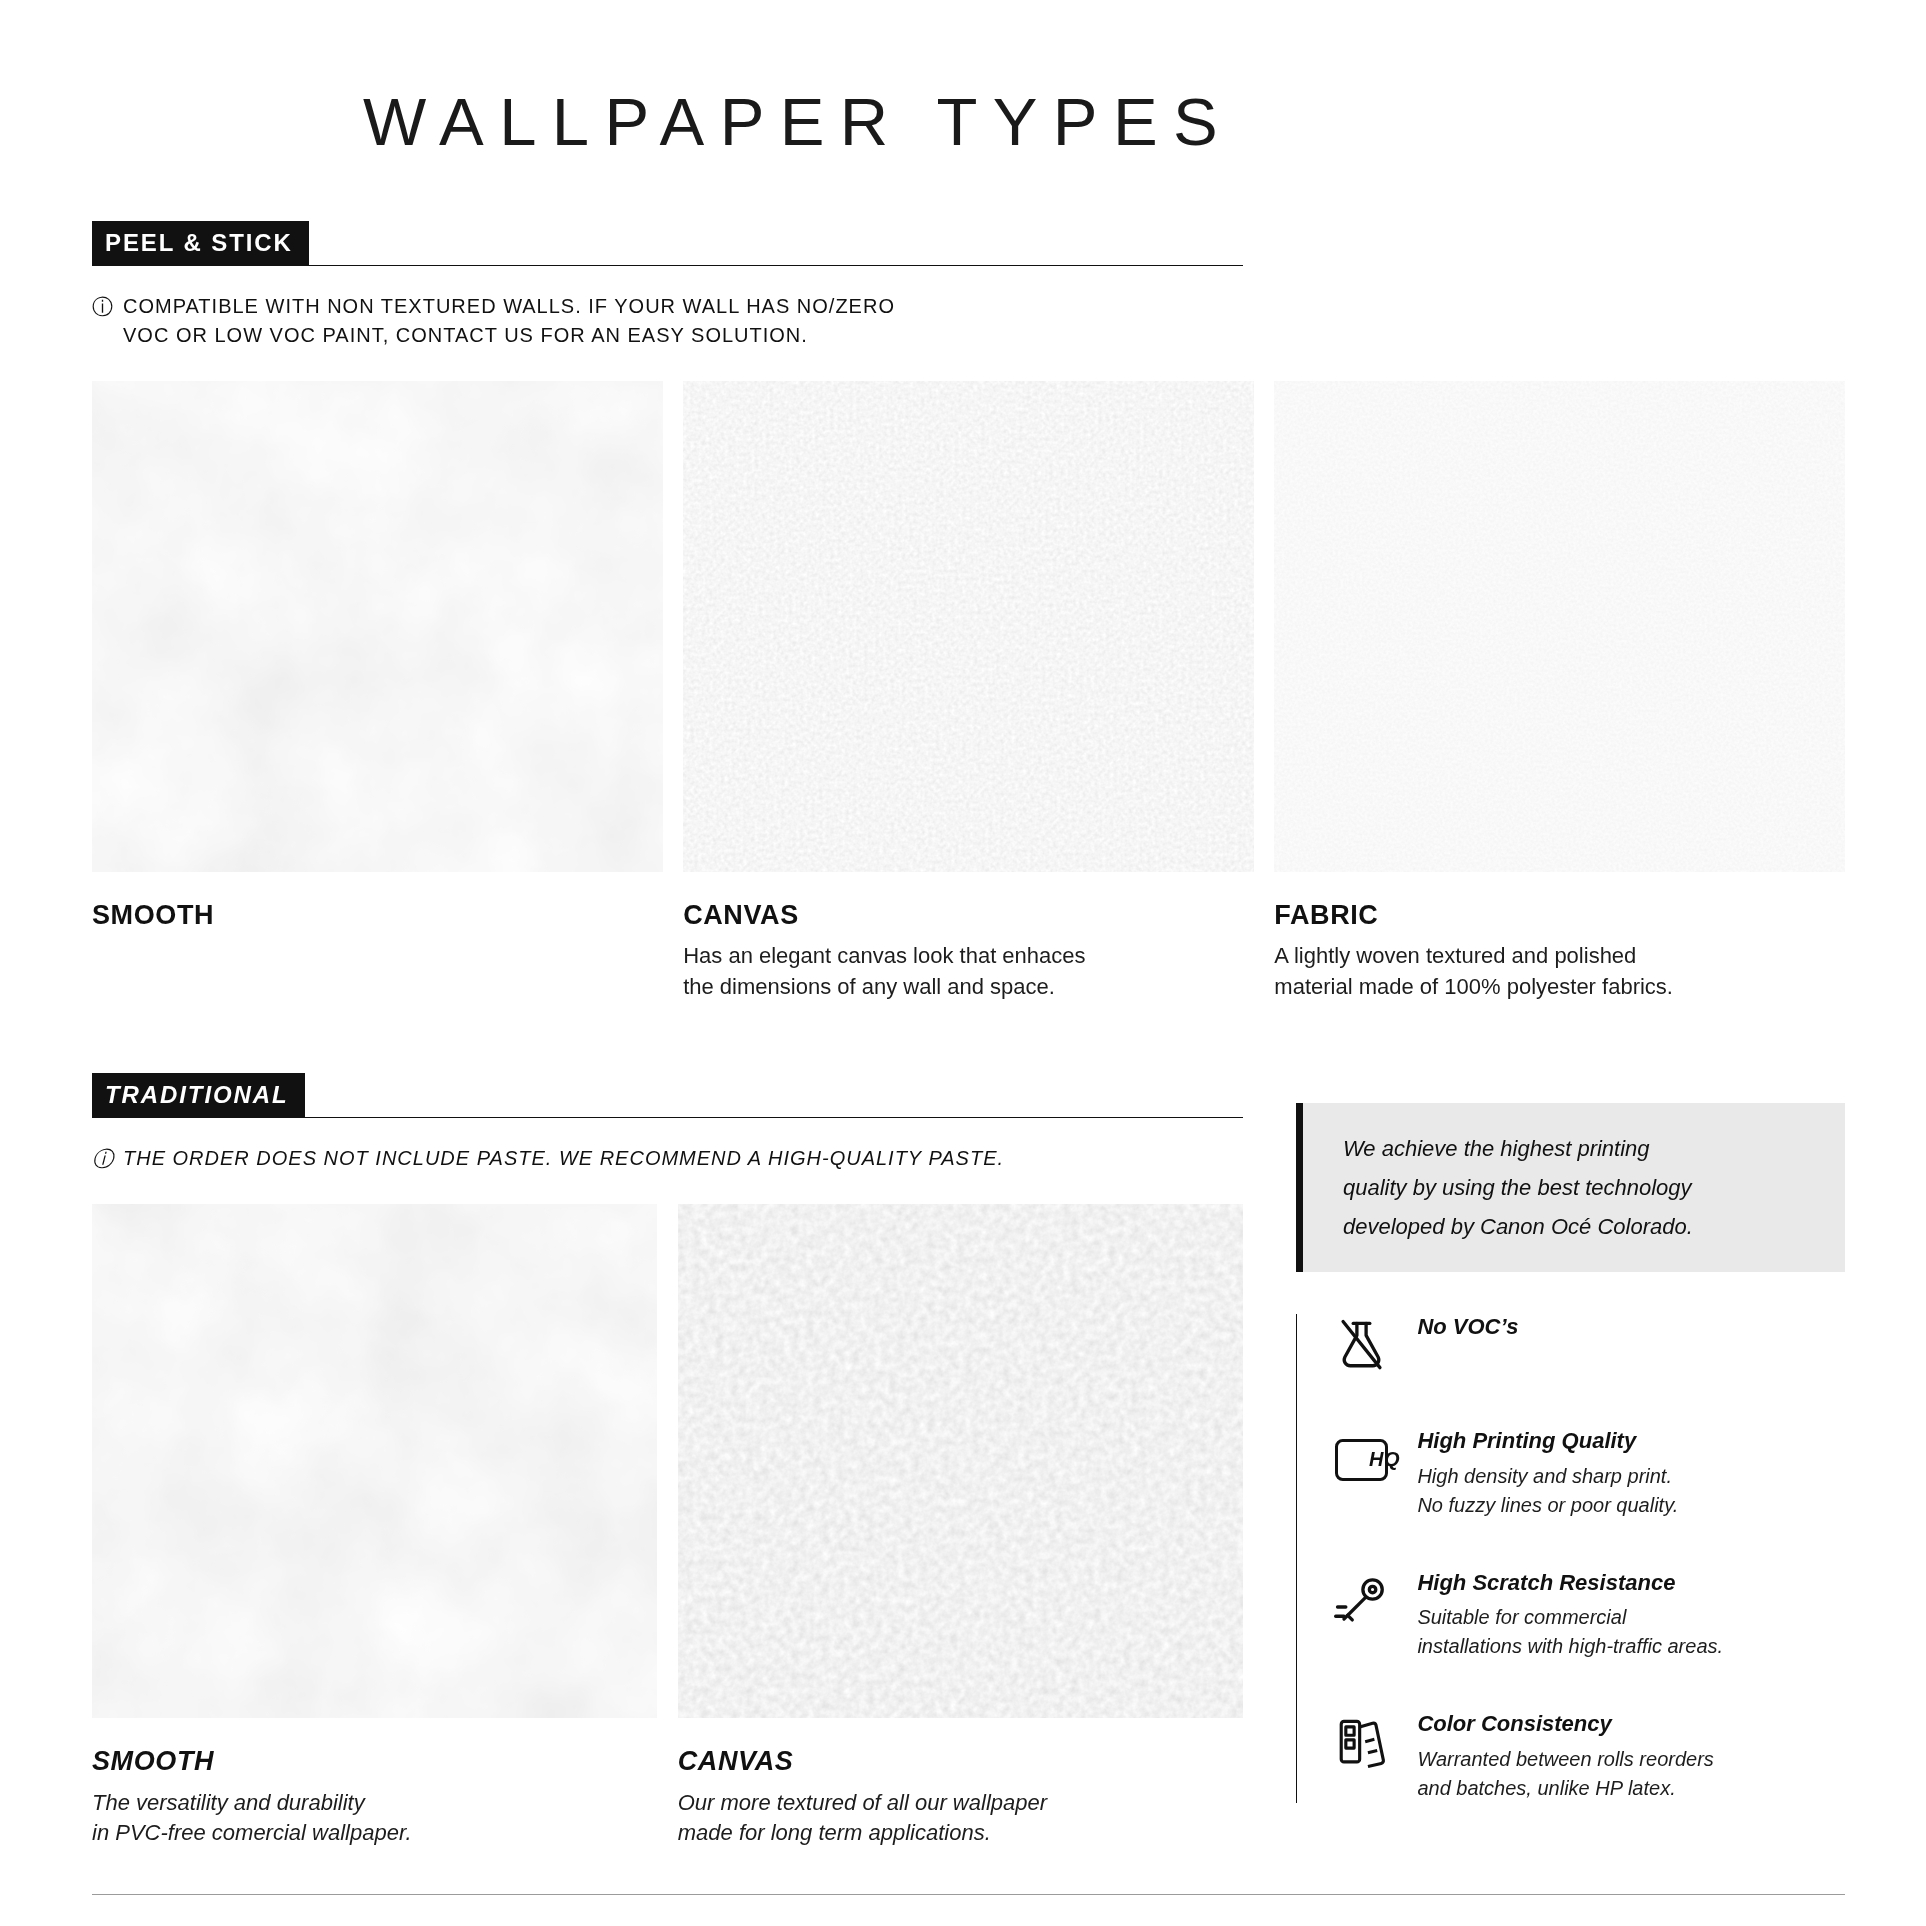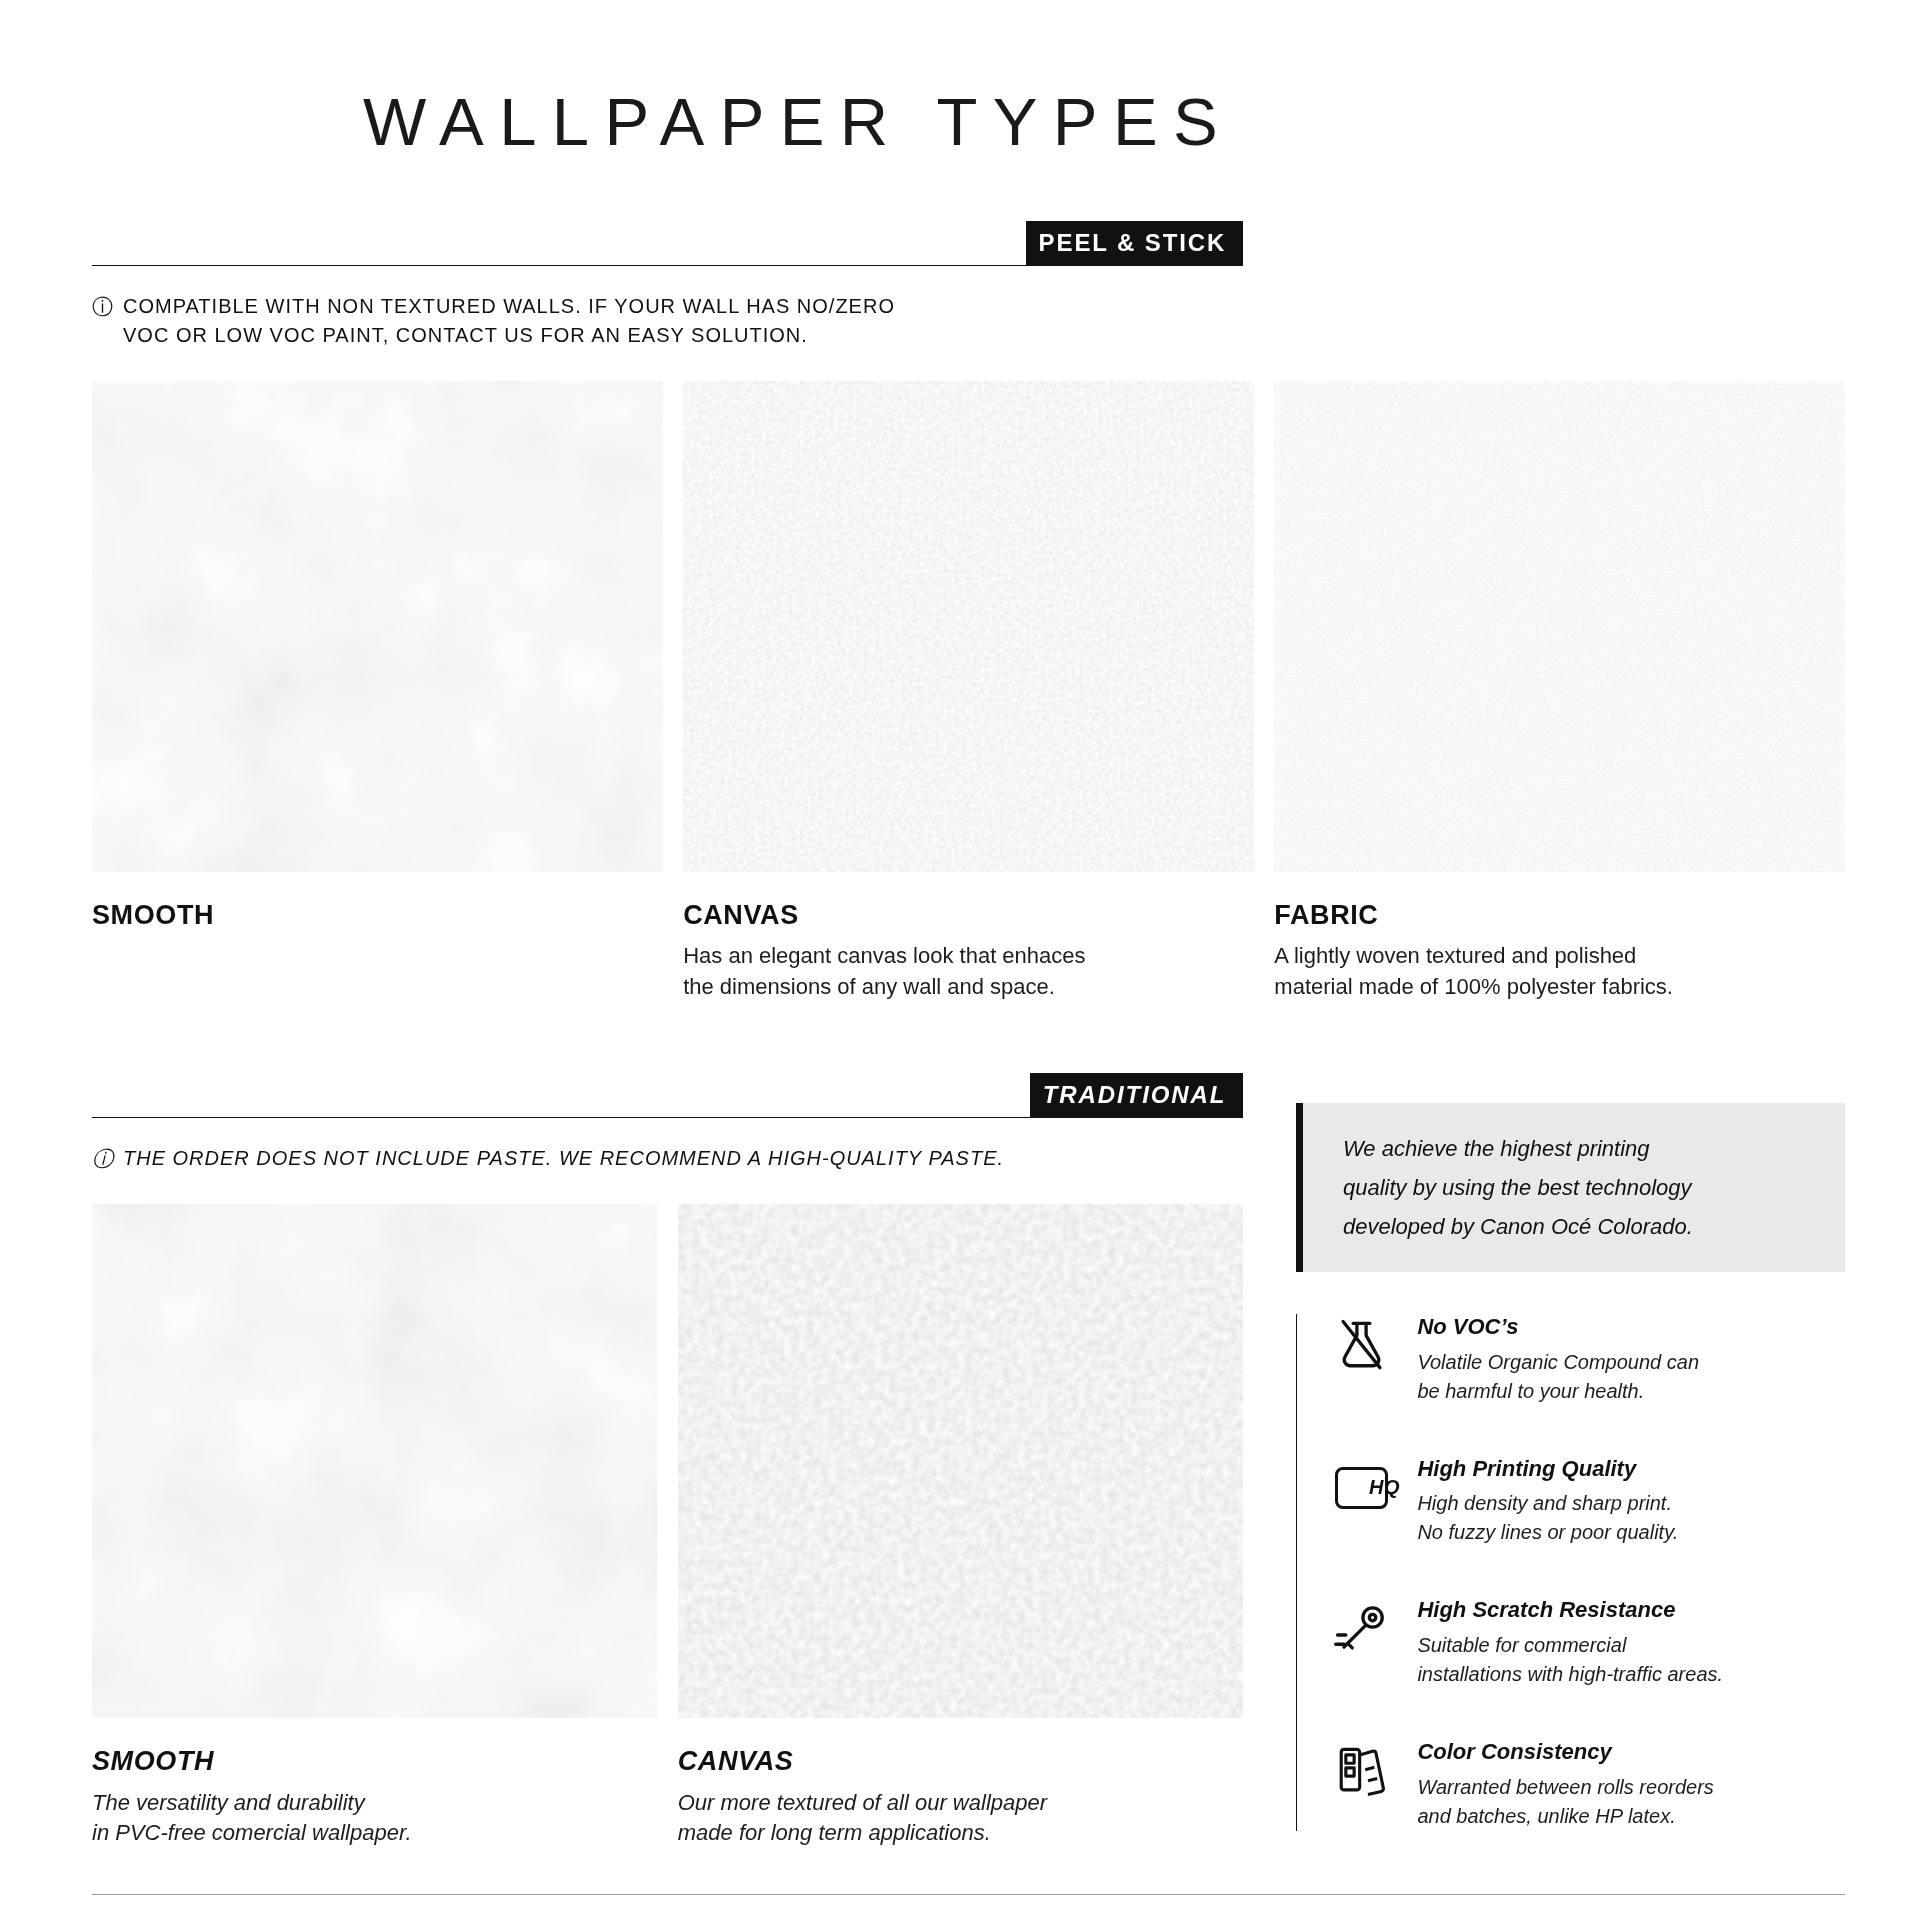--- a/index.html
+++ b/index.html
@@ -23,21 +23,20 @@
     margin-top: 32px;
     margin-bottom: 61px;
   }
 
   
   .section-header {
     width: 1151px;
     border-bottom: 1.9px solid #111;
     display: flex;
     align-items: flex-end;
-    justify-content: flex-end;
   }
   .section-label {
     background: #111;
     color: #fff;
     font-size: 24px;
     font-weight: 700;
     letter-spacing: 1.9px;
     padding: 8.3px 16.7px 7.7px 13px;
   }
 
@@ -310,22 +309,20 @@
         <div class="feature">
           <div class="feature-icon">
             <svg viewBox="0 0 64 64" fill="none" stroke="#111" stroke-width="3.6" stroke-linecap="round" stroke-linejoin="round">
               <path d="M23 8h18"></path>
               <path d="M27 8v13L14 44.5a6.5 6.5 0 0 0 5.8 9.5h24.4a6.5 6.5 0 0 0 5.8-9.5L37 21V8"></path>
               <path d="M12 6l40 50"></path>
             </svg>
           </div>
           <div class="feature-text">
             <div class="feature-title">No VOC’s</div>
-            <div class="feature-desc">Volatile Organic Compound can
-be harmful to your health.</div>
           </div>
         </div>
 
         <div class="feature">
           <div class="feature-icon">
             <div class="hq-box">HQ</div>
           </div>
           <div class="feature-text">
             <div class="feature-title">High Printing Quality</div>
             <div class="feature-desc">High density and sharp print.

